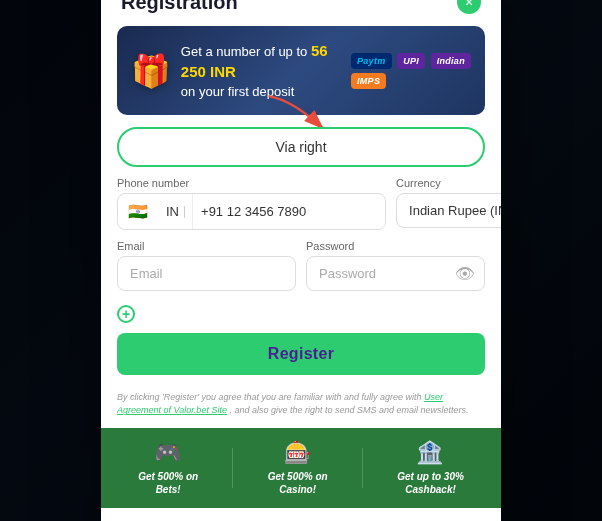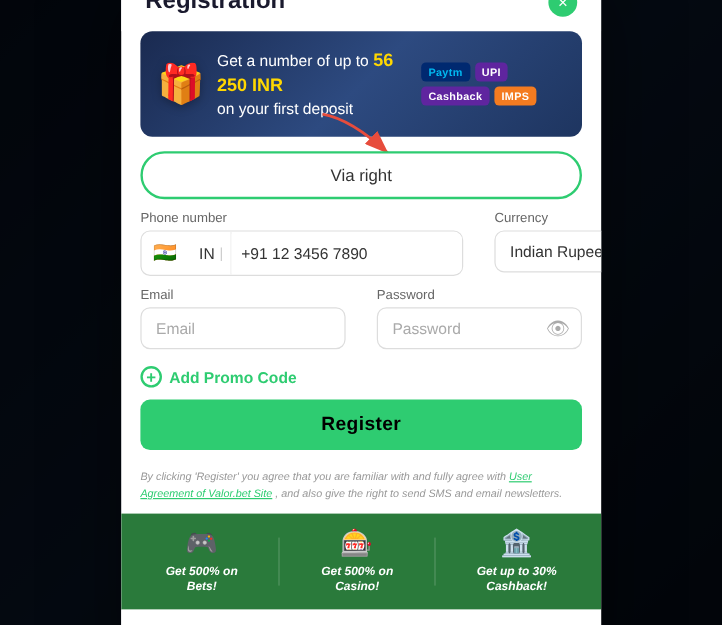--- a/index.html
+++ b/index.html
@@ -113,21 +113,22 @@
       color: #ffd700;
       font-weight: 800;
       font-size: 15px;
     }
 
     .bonus-payment-icons {
       display: flex;
       gap: 4px;
       flex-wrap: wrap;
       max-width: 120px;
-      justify-content: flex-start;
+      justify-content: space-between;
+      font-style: italic;
     }
 
     .payment-badge {
       background: rgba(255,255,255,0.15);
       border-radius: 4px;
       padding: 3px 6px;
       color: #fff;
       font-size: 9px;
       font-weight: 600;
       letter-spacing: 0.3px;
@@ -156,21 +157,21 @@
       text-align: center;
       position: relative;
     }
 
     .form-section {
       padding: 0 16px;
     }
 
     .form-row {
       display: flex;
-      gap: 26px;
+      gap: 10px;
       margin-bottom: 10px;
     }
 
     .form-group {
       flex: 1;
       display: flex;
       flex-direction: column;
       gap: 4px;
     }
 
@@ -296,21 +297,21 @@
     .register-section {
       padding: 0 16px 10px;
     }
 
     .register-btn {
       width: 100%;
       padding: 12px;
       background: #2ecc71;
       border: none;
       border-radius: 8px;
-      color: #000000;
+      color: #4c1d95;
       font-size: 16px;
       font-weight: 700;
       cursor: pointer;
       letter-spacing: 0.3px;
     }
 
     .terms-section {
       padding: 6px 16px 10px;
       font-style: italic;
     }
@@ -417,21 +418,21 @@
           <div>
             <span>Get a number of up to</span>
             <span class="bonus-amount">56 250 INR</span>
           </div>
           <div>on your first deposit</div>
         </div>
       </div>
       <div class="bonus-payment-icons">
         <span class="payment-badge paytm">Paytm</span>
         <span class="payment-badge upi">UPI</span>
-        <span class="payment-badge phonepe">Cashback</span>
+        <span class="payment-badge phonepe">Indian</span>
         <span class="payment-badge imps">IMPS</span>
       </div>
     </div>
 
     <div class="tab-section">
       <div class="tab-wrapper">
         
         <svg class="arrow-container" width="80" height="35" viewBox="0 0 80 35">
           <defs>
             <marker id="arrowhead" markerWidth="8" markerHeight="6" refX="8" refY="3" orient="auto">
@@ -481,21 +482,20 @@
             <input type="password" class="form-input" style="padding-right: 32px;" placeholder="Password">
             <span class="eye-icon">👁</span>
           </div>
         </div>
       </div>
     </div>
 
     <div class="promo-section">
       <button class="promo-btn">
         <span class="promo-plus">+</span>
-        <span>Add Promo Code</span>
       </button>
     </div>
 
     <div class="register-section">
       <button class="register-btn">Register</button>
     </div>
 
     <div class="terms-section">
       <p class="terms-text">
         <span>By clicking 'Register' you agree that you are familiar with and fully agree with</span>

